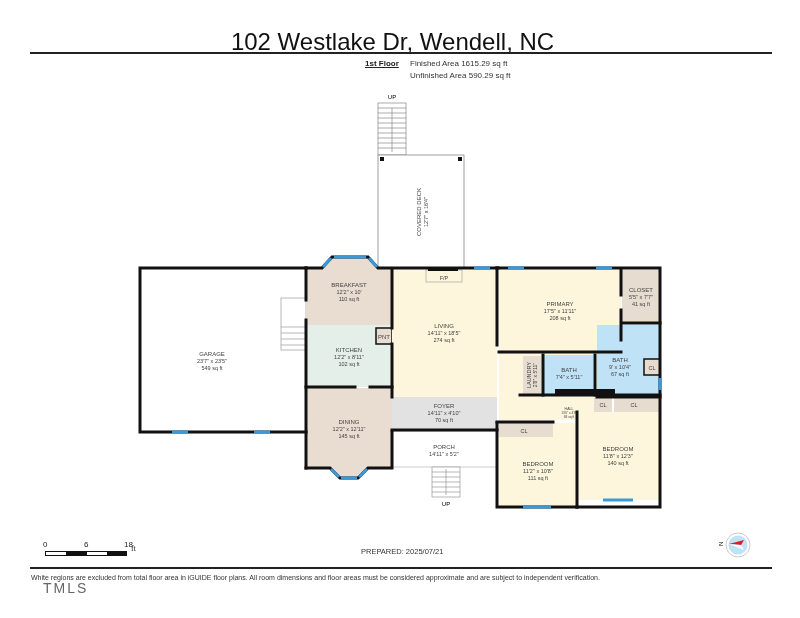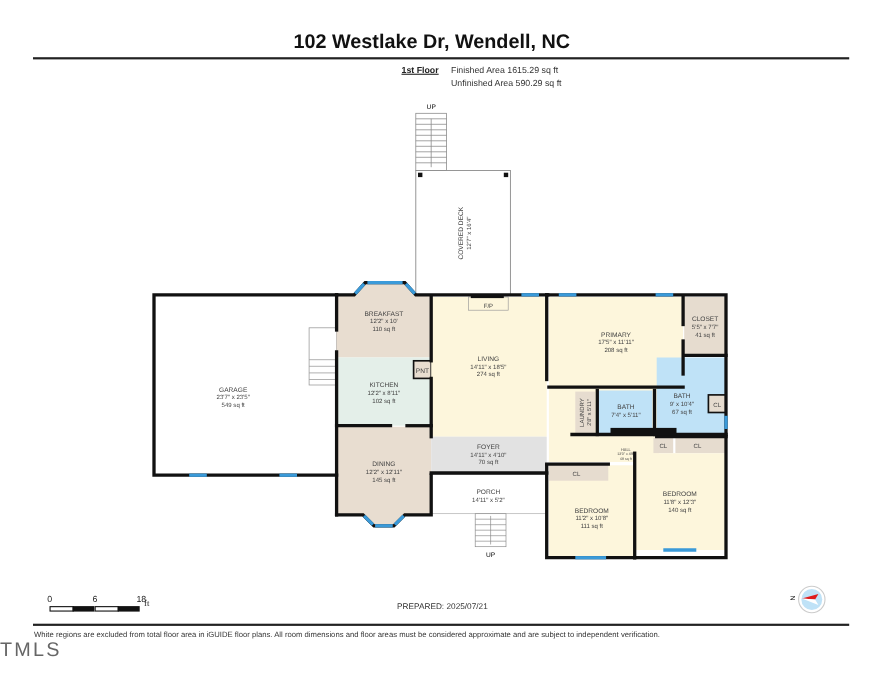--- a/index.html
+++ b/index.html
@@ -1,26 +1,26 @@
 <!DOCTYPE html>
 <html><head>
 <meta charset="utf-8">
 <style>
   html, body { margin:0; padding:0; background:#ffffff; }
   body { width:800px; height:618px; position:relative; overflow:hidden; font-family:"Liberation Sans", sans-serif; color:#222; }
-  .title { position:absolute; left:0; top:28px; width:785px; text-align:center; font-size:18px; font-weight:bold; color:#111; }
+  .title { position:absolute; left:0; top:28px; width:785px; text-align:center; font-size:24px; font-weight:normal; color:#111; }
   .title-rule { position:absolute; left:30px; top:52px; width:742px; height:2px; background:#222; }
   .floor-label { position:absolute; left:365px; top:59px; font-size:8px; font-weight:bold;text-decoration:underline; }
   .area-line { position:absolute; left:410px; font-size:8px; color:#333; }
   .plan { position:absolute; left:0; top:0; }
   .scale { position:absolute; left:40px; top:540px; font-size:8px; }
   .prepared { position:absolute; left:361px; top:547px; font-size:7.5px; color:#333; }
   .footer-rule { position:absolute; left:30px; top:567px; width:742px; height:2px; background:#222; }
   .disclaimer { position:absolute; left:31px; top:574px; font-size:7px; color:#333; }
-  .mls { position:absolute; left:0; top:580px; font-size:18px; letter-spacing:2px; color:#666; font-weight:300; }
+  .mls { position:absolute; left:0; top:580px; font-size:14px; letter-spacing:2px; color:#666; font-weight:300;padding-left:43px; }
   .compass { position:absolute; left:718px; top:530px; }
   svg text { font-family:"Liberation Sans", sans-serif; }
 </style>
 </head>
 <body>
 
 <div class="title">102 Westlake Dr, Wendell, NC</div>
 <div class="title-rule"></div>
 <div class="floor-label">1st Floor</div>
 <div class="area-line" style="top:59px;">Finished Area 1615.29 sq ft</div>

